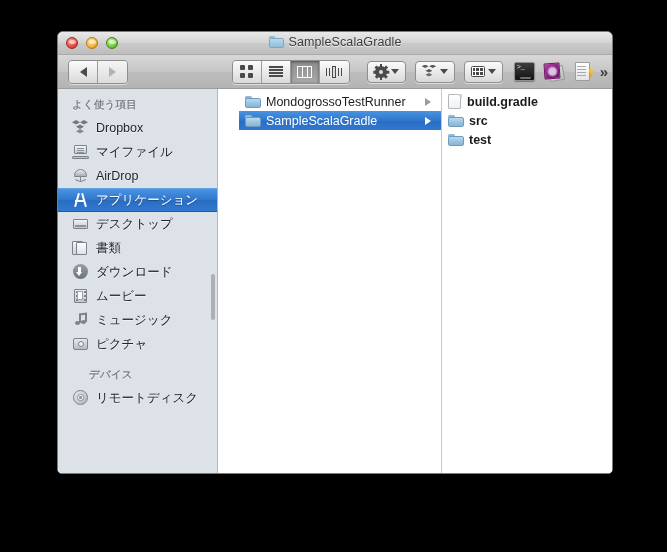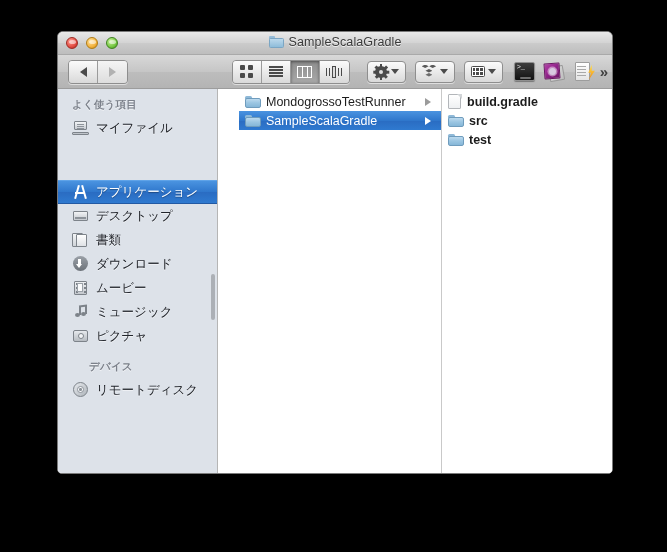--- a/index.html
+++ b/index.html
@@ -372,21 +372,20 @@
     text-shadow: 0 1px 0 rgba(255,255,255,0.55);
     cursor: default;
     box-sizing: border-box;
   }
   .side-item.selected {
     background: linear-gradient(to bottom, #4a93e0 0%, #2f77cc 50%, #2a6cc2 51%, #2f7ad0 100%);
     color: #ffffff;
     text-shadow: 0 1px 1px rgba(0,0,0,0.35);
     border-top: 1px solid #5fa3e8;
     border-bottom: 1px solid #2259a3;
-    margin-top: 40px;
   }
   .side-icon {
     width: 17px; height: 16px;
     flex: 0 0 17px;
     position: relative;
     display: inline-block;
   }
 
   
   .ic-dropbox span {
@@ -675,33 +674,51 @@
 
     <span class="chevron-more">»</span>
   </div>
 
   <div id="window-body">
 
     <div id="sidebar">
 
       <div class="side-header">よく使う項目</div>
 
+      <div class="side-item">
+        <span class="side-icon ic-dropbox">
+            <span class="a"></span>
+            <span class="b"></span>
+            <span class="c"></span>
+            <span class="d"></span>
+          </span>
+        <span>Dropbox</span>
+      </div>
 
       <div class="side-item">
         <span class="side-icon ic-myfiles">
             <span class="top">
               <i style="top:2px"></i>
               <i style="top:4px"></i>
               <i style="top:6px"></i>
             </span>
             <span class="base"></span>
           </span>
         <span>マイファイル</span>
       </div>
 
+      <div class="side-item">
+        <span class="side-icon ic-airdrop">
+            <span class="dish"></span>
+            <span class="stem"></span>
+            <span class="legL"></span>
+            <span class="legR"></span>
+          </span>
+        <span>AirDrop</span>
+      </div>
 
       <div class="side-item selected">
         <span class="side-icon ic-apps">
             <span class="A"></span>
             <span class="bar"></span>
           </span>
         <span>アプリケーション</span>
       </div>
 
       <div class="side-item">

